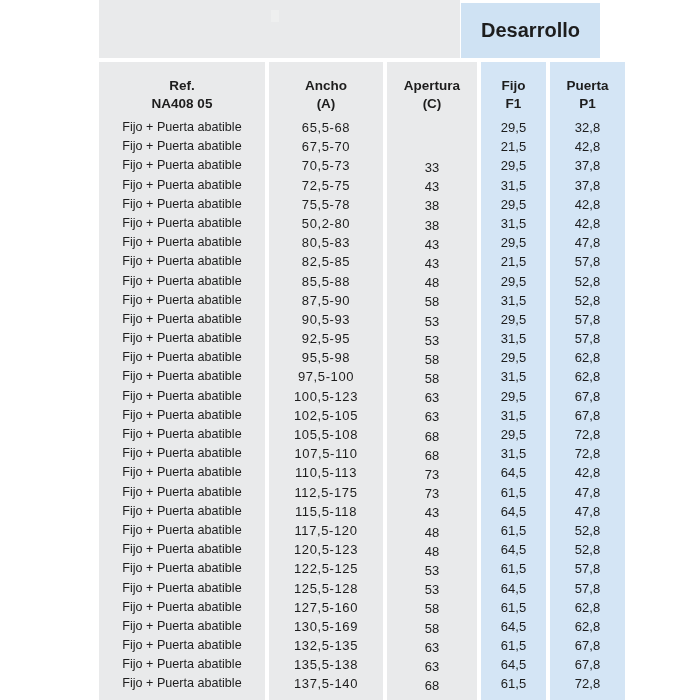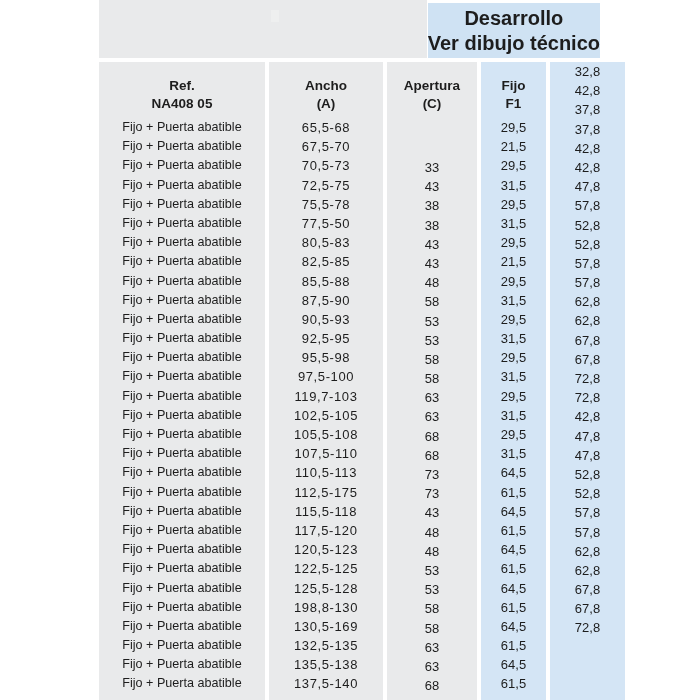--- a/index.html
+++ b/index.html
@@ -133,21 +133,20 @@
 
 <div id="spec-table">
 
   <div class="banner-row">
     <div class="banner-gray">
       <div class="banner-artifact"></div>
     </div>
     <div class="banner-spacer"></div>
     <div class="banner-blue">
       <span class="ln">Desarrollo</span>
-      <span class="ln">Ver dibujo técnico</span>
     </div>
   </div>
 
   <div class="band-gap"></div>
 
   <div class="cols">
 
     <div class="col col-ref">
       <div class="col-head">
         <span class="h">Ref.</span>
@@ -194,41 +193,41 @@
       <div class="col-head">
         <span class="h">Ancho</span>
         <span class="h">(A)</span>
       </div>
       <div class="cells">
           <div class="cell">65,5-68</div>
           <div class="cell">67,5-70</div>
           <div class="cell">70,5-73</div>
           <div class="cell">72,5-75</div>
           <div class="cell">75,5-78</div>
-          <div class="cell">77,5-50</div>
+          <div class="cell">50,2-80</div>
           <div class="cell">80,5-83</div>
           <div class="cell">82,5-85</div>
           <div class="cell">85,5-88</div>
           <div class="cell">87,5-90</div>
           <div class="cell">90,5-93</div>
           <div class="cell">92,5-95</div>
           <div class="cell">95,5-98</div>
           <div class="cell">97,5-100</div>
-          <div class="cell">119,7-103</div>
+          <div class="cell">100,5-123</div>
           <div class="cell">102,5-105</div>
           <div class="cell">105,5-108</div>
           <div class="cell">107,5-110</div>
           <div class="cell">110,5-113</div>
           <div class="cell">112,5-175</div>
           <div class="cell">115,5-118</div>
           <div class="cell">117,5-120</div>
           <div class="cell">120,5-123</div>
           <div class="cell">122,5-125</div>
           <div class="cell">125,5-128</div>
-          <div class="cell">198,8-130</div>
+          <div class="cell">127,5-160</div>
           <div class="cell">130,5-169</div>
           <div class="cell">132,5-135</div>
           <div class="cell">135,5-138</div>
           <div class="cell">137,5-140</div>
         </div>
       <div class="table-foot"></div>
     </div>
 
     <div class="gutter"></div>
 
@@ -310,20 +309,24 @@
           <div class="cell">61,5</div>
           <div class="cell">64,5</div>
           <div class="cell">61,5</div>
         </div>
       <div class="table-foot"></div>
     </div>
 
     <div class="gutter"></div>
 
     <div class="col col-puerta blue">
+      <div class="col-head">
+        <span class="h">Puerta</span>
+        <span class="h">P1</span>
+      </div>
       <div class="cells">
           <div class="cell">32,8</div>
           <div class="cell">42,8</div>
           <div class="cell">37,8</div>
           <div class="cell">37,8</div>
           <div class="cell">42,8</div>
           <div class="cell">42,8</div>
           <div class="cell">47,8</div>
           <div class="cell">57,8</div>
           <div class="cell">52,8</div>

